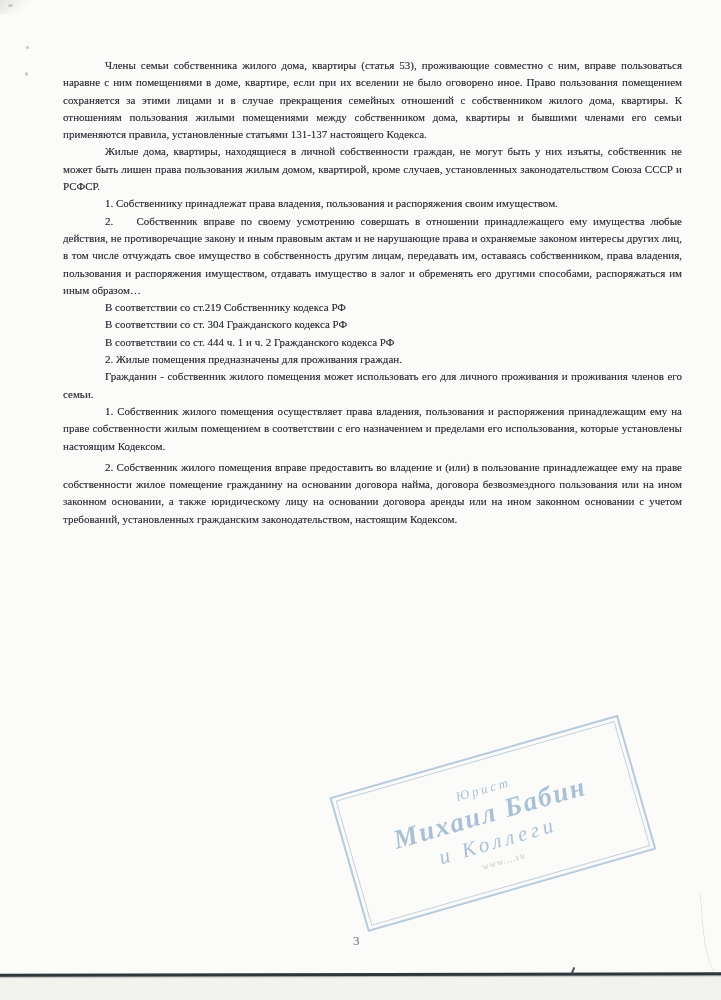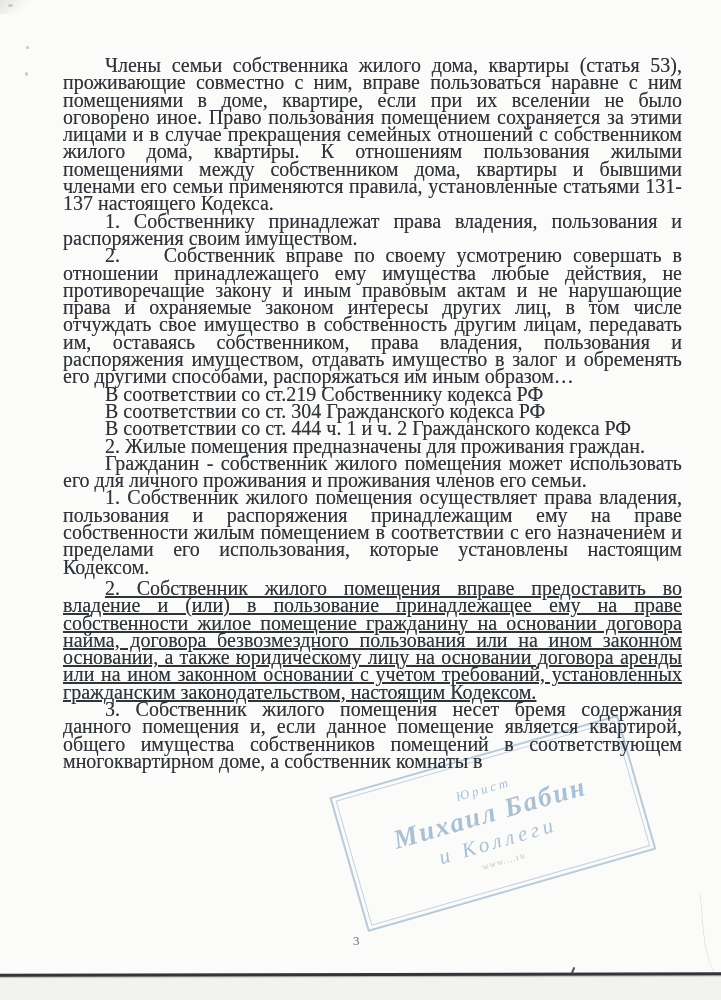--- a/index.html
+++ b/index.html
@@ -12,26 +12,26 @@
   
   .corner-shade{position:absolute;left:0;top:0;width:30px;height:14px;
     background:linear-gradient(135deg,#cfcfcc 0%,rgba(207,207,204,0) 70%);opacity:.55;}
   .speck{position:absolute;background:#c7c7c3;border-radius:50%;}
   .speck.s1{left:8px;top:4px;width:5px;height:3px;}
   .speck.s2{left:26px;top:46px;width:3px;height:3px;}
   .speck.s3{left:25px;top:72px;width:3px;height:4px;}
 
   .doc{
     position:absolute;left:63px;top:57px;width:619px;
-    color:#2f333a;font-size:20px;line-height:17.3px;
+    color:#2f333a;font-size:11px;line-height:17.3px;
     text-align:justify;
     text-shadow:0 0 .4px rgba(47,51,58,.55);
   }
   .doc p{margin:0;text-indent:42px;}
-  .doc p.gap{margin-top:4px;text-decoration:underline;}
+  .doc p.gap{margin-top:4px;}
 
   
   .watermark{
     position:absolute;left:368px;top:792px;width:300px;height:140px;
     transform:rotate(-16deg);transform-origin:0 100%;
     mix-blend-mode:multiply;opacity:.85;pointer-events:none;
   }
   .wm-border{position:absolute;inset:0;border:2px solid rgba(154,182,209,.8);}
   .wm-border::after{content:"";position:absolute;inset:3px;border:1px solid rgba(154,182,209,.65);}
   .wm-content{
@@ -60,30 +60,30 @@
 <body>
 
 <div class="page">
   <div class="corner-shade"></div>
   <div class="speck s1"></div>
   <div class="speck s2"></div>
   <div class="speck s3"></div>
 
   <div class="doc">
       <p>Члены семьи собственника жилого дома, квартиры (статья 53), проживающие совместно с ним, вправе пользоваться наравне с ним помещениями в доме, квартире, если при их вселении не было оговорено иное. Право пользования помещением сохраняется за этими лицами и в случае прекращения семейных отношений с собственником жилого дома, квартиры. К отношениям пользования жилыми помещениями между собственником дома, квартиры и бывшими членами его семьи применяются правила, установленные статьями 131-137 настоящего Кодекса.</p>
+      <p>Жилые дома, квартиры, находящиеся в личной собственности граждан, не могут быть у них изъяты, собственник не может быть лишен права пользования жилым домом, квартирой, кроме случаев, установленных законодательством Союза СССР и РСФСР.</p>
       <p>1. Собственнику принадлежат права владения, пользования и распоряжения своим имуществом.</p>
       <p>2.&nbsp;&nbsp;&nbsp;&nbsp;Собственник вправе по своему усмотрению совершать в отношении принадлежащего ему имущества любые действия, не противоречащие закону и иным правовым актам и не нарушающие права и охраняемые законом интересы других лиц, в том числе отчуждать свое имущество в собственность другим лицам, передавать им, оставаясь собственником, права владения, пользования и распоряжения имуществом, отдавать имущество в залог и обременять его другими способами, распоряжаться им иным образом…</p>
       <p>В соответствии со ст.219 Собственнику кодекса РФ</p>
       <p>В соответствии со ст. 304 Гражданского кодекса РФ</p>
       <p>В соответствии со ст. 444 ч. 1 и ч. 2 Гражданского кодекса РФ</p>
       <p>2. Жилые помещения предназначены для проживания граждан.</p>
       <p>Гражданин - собственник жилого помещения может использовать его для личного проживания и проживания членов его семьи.</p>
       <p>1. Собственник жилого помещения осуществляет права владения, пользования и распоряжения принадлежащим ему на праве собственности жилым помещением в соответствии с его назначением и пределами его использования, которые установлены настоящим Кодексом.</p>
       <p class="gap">2. Собственник жилого помещения вправе предоставить во владение и (или) в пользование принадлежащее ему на праве собственности жилое помещение гражданину на основании договора найма, договора безвозмездного пользования или на ином законном основании, а также юридическому лицу на основании договора аренды или на ином законном основании с учетом требований, установленных гражданским законодательством, настоящим Кодексом.</p>
-      <p>3. Собственник жилого помещения несет бремя содержания данного помещения и, если данное помещение является квартирой, общего имущества собственников помещений в соответствующем многоквартирном доме, а собственник комнаты в</p>
     </div>
 
   <div class="watermark">
     <div class="wm-border"></div>
     <div class="wm-content">
       <div class="wm-small">Юрист</div>
       <div class="wm-big">Михаил Бабин</div>
       <div class="wm-mid">и Коллеги</div>
       <div class="wm-url">www.…ru</div>
     </div>

